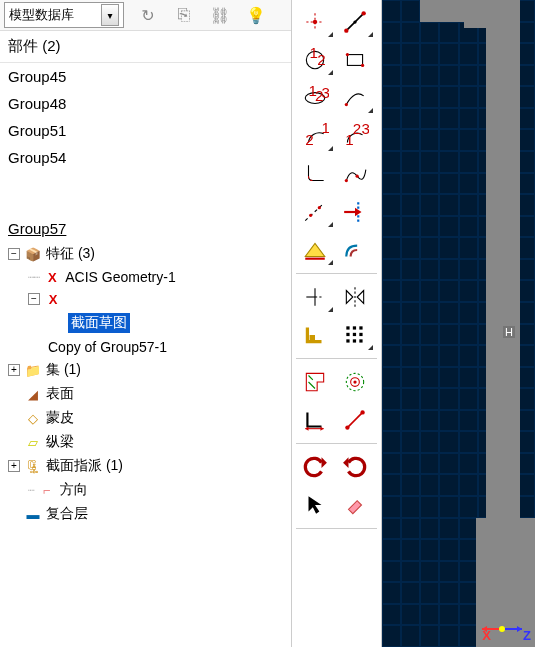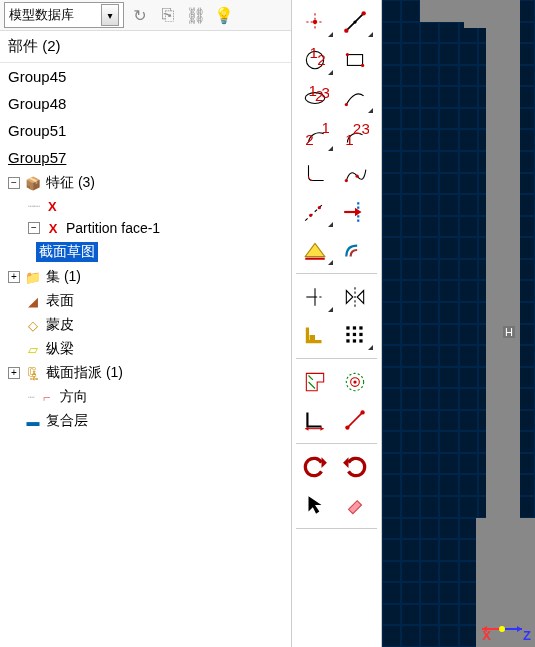--- a/index.html
+++ b/index.html
@@ -1,36 +1,36 @@
 <!DOCTYPE html>
 <html><head>
 <meta charset="utf-8">
 <style>
 * { margin: 0; padding: 0; box-sizing: border-box; font-family: "Microsoft YaHei", Arial, sans-serif; font-size: 14px; }
 body { width: 535px; height: 647px; display: flex; background: #f0f0f0; overflow: hidden; position: relative; }
 .left-panel { width: 292px; background: #fff; display: flex; flex-direction: column; border-right: 1px solid #ccc; }
-.dropdown-row { display: flex; align-items: center; padding: 2px 4px; background: #f8f8f8; border-bottom: 1px solid #ddd; gap: 4px; }
+.dropdown-row { display: flex; align-items: center; padding: 2px 4px; background: #f8f8f8; border-bottom: 1px solid #ddd; gap: 12px; }
 .dropdown { flex: 0 0 120px; height: 26px; border: 1px solid #999; background: #fff; display: flex; align-items: center; justify-content: space-between; padding: 0 4px; }
 .dropdown span { font-size: 13px; }
 .dd-btn { width: 18px; height: 22px; border: 1px solid #999; background: linear-gradient(#fff,#ddd); display:flex;align-items:center;justify-content:center;font-size:10px;}
 .top-icon { width: 24px; height: 24px; display:flex;align-items:center;justify-content:center; color:#888; font-size:16px; cursor:pointer;}
 .bulb { color:#daa520; }
 .tree-area { flex:1; overflow-y:auto; position:relative; background:#fff; }
 .tree-area::-webkit-scrollbar{width:18px;}
 .tree-area::-webkit-scrollbar-track{background:#f0f0f0;}
 .tree-area::-webkit-scrollbar-thumb{background:#c0c0c0;}
 .tree-area::-webkit-scrollbar-button{background:#e0e0e0;height:18px;display:block;border:1px solid #999;}
 .tree-header { padding: 6px 8px; font-size:15px; border-bottom:1px solid #e5e5e5;}
 .group-item { padding: 5px 8px; font-size:15px; }
-.group-item.underlined { text-decoration: underline; }
+.group-item.underlined { text-decoration: underline; margin-top: 44px; }
 .tree-node { display:flex; align-items:center; padding:3px 0; gap:4px;}
 .indent-1 { padding-left: 8px;}
 .indent-2 { padding-left: 28px;}
 .indent-3 { padding-left: 48px;}
-.indent-4 { padding-left: 36px; text-align: center;}
+.indent-4 { padding-left: 68px; text-align: center;}
 .expander { width:12px; height:12px; border:1px solid #888; display:inline-flex;align-items:center;justify-content:center;font-size:10px;line-height:1;cursor:pointer;background:#fff;}
 .icon-sm { width:18px; height:16px; display:inline-flex;align-items:center;justify-content:center;font-size:13px;}
 .red-x { color:#d00; font-weight:bold; font-family: Arial; }
 .node-label { font-size:14px;}
 .selected { background:#0a5dcf; color:#fff; padding:1px 3px;}
 .dash { color:#aaa; font-size:11px; letter-spacing:-1px;}
 
 .mid-toolbar { width: 90px; background:#fff; display:flex; flex-direction:column; padding:4px; gap:2px; overflow:hidden; border-right:1px solid #ccc;}
 .tool-row { display:flex; gap:2px; padding:2px 0;}
 .tool-btn { width:38px; height:32px; display:flex;align-items:center;justify-content:center; position:relative; cursor:pointer;}
@@ -64,38 +64,42 @@
     <div class="top-icon">↻</div>
     <div class="top-icon">⎘</div>
     <div class="top-icon">⛓</div>
     <div class="top-icon bulb">💡</div>
   </div>
   <div class="tree-area">
     <div class="tree-header">部件 (2)</div>
     <div class="group-item">Group45</div>
     <div class="group-item">Group48</div>
     <div class="group-item">Group51</div>
+    <div class="group-item">Group54</div>
     <div class="group-item underlined">Group57</div>
 
     <div class="tree-node indent-1">
       <span class="expander">−</span>
       <span class="icon-sm">📦</span>
       <span class="node-label">特征 (3)</span>
     </div>
     <div class="tree-node indent-2">
       <span class="dash">┈┈</span>
       <span class="icon-sm red-x">X</span>
+      <span class="node-label">ACIS Geometry-1</span>
     </div>
     <div class="tree-node indent-2">
       <span class="expander">−</span>
       <span class="icon-sm red-x">X</span>
-      <span class="node-label">Partition face-1</span>
     </div>
     <div class="tree-node indent-4">
       <span class="node-label selected">截面草图</span>
+    </div>
+    <div class="tree-node indent-3">
+      <span class="node-label">Copy of Group57-1</span>
     </div>
     <div class="tree-node indent-1">
       <span class="expander">+</span>
       <span class="icon-sm" style="color:#c80">📁</span>
       <span class="node-label">集 (1)</span>
     </div>
     <div class="tree-node indent-1">
       <span style="width:12px"></span>
       <span class="icon-sm" style="color:#a52">◢</span>
       <span class="node-label">表面</span>

